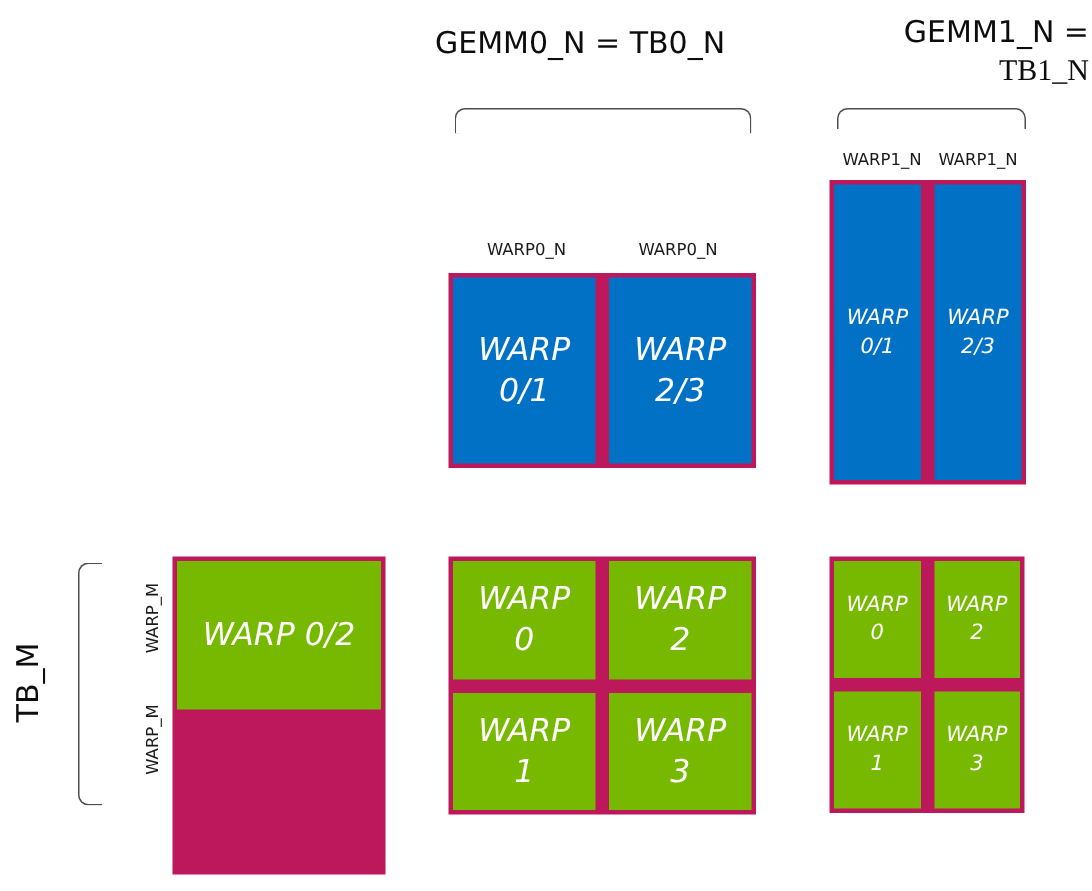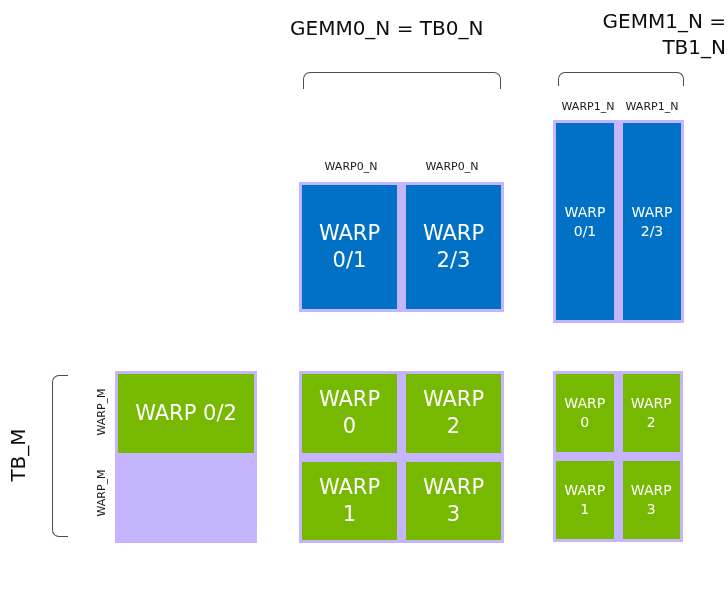--- a/index.html
+++ b/index.html
@@ -12,22 +12,23 @@
   html,body{margin:0;padding:0;background:#fff;}
   .canvas{
     position:relative;width:728px;height:594px;background:#ffffff;
     font-family:"DejaVu Sans","Liberation Sans",sans-serif;color:var(--ink);
     overflow:hidden;
   }
   .abs{position:absolute;}
   .heading{font-size:20px;color:#0d0d0d;white-space:nowrap;}
   .small-label{font-size:11px;color:#1a1a1a;text-align:center;white-space:nowrap;}
   .group{
-    position:absolute;background:#c4b5fd;display:grid;gap:9px;padding:3px;
+    position:absolute;background:#be185d;display:grid;gap:9px;padding:3px;
     box-sizing:border-box;
+    font-style:italic;
   }
   .cols2{grid-template-columns:1fr 1fr;}
   .rows2{grid-template-rows:1fr 1fr;}
   .cell{
     display:flex;flex-direction:column;align-items:center;justify-content:center;
     color:var(--box_text);text-align:center;
   }
   .cell.blue{background:var(--blue);}
   .cell.green{background:var(--green);}
   .t21{font-size:21px;line-height:1.28;}
@@ -53,21 +54,21 @@
 </style>
 </head>
 <body>
 
 <div class="canvas">
 
   <div class="abs heading" style="left:290px;top:16px;width:220px;">GEMM0_N = TB0_N</div>
 
   <div class="abs heading" style="left:566px;top:8px;width:160px;text-align:right;line-height:26px;">
     <div>GEMM1_N =</div>
-    <div style="padding-left:3px;">TB1_N</div>
+    <div style="padding-left:3px;font-family:Liberation Serif, serif;">TB1_N</div>
   </div>
 
   <div class="bracket-top" style="left:303px;top:72px;width:198px;height:17px;"></div>
   <div class="bracket-top" style="left:558px;top:72px;width:126px;height:14px;"></div>
 
   <div class="abs small-label" style="left:548px;top:100px;width:80px;">WARP1_N</div>
   <div class="abs small-label" style="left:612px;top:100px;width:80px;">WARP1_N</div>
 
   <div class="group cols2" style="left:553px;top:120px;width:131px;height:203px;">
     <div class="cell blue t14">
@@ -94,21 +95,21 @@
     </div>
   </div>
 
   <div class="abs rot heading" style="left:-27px;top:442px;width:90px;height:26px;">TB_M</div>
 
   <div class="bracket-left" style="left:52px;top:375px;width:16px;height:162px;"></div>
 
   <div class="abs rot small-label" style="left:61px;top:405px;width:80px;height:14px;">WARP_M</div>
   <div class="abs rot small-label" style="left:61px;top:486px;width:80px;height:14px;">WARP_M</div>
 
-  <div class="group rows2" style="left:115px;top:371px;width:142px;height:172px;">
+  <div class="group rows2" style="left:115px;top:371px;width:142px;height:212px;">
     <div class="cell green t21">
       <span>WARP 0/2</span>
     </div>
   </div>
 
   <div class="group cols2 rows2" style="left:299px;top:371px;width:205px;height:172px;">
     <div class="cell green t21">
       <span>WARP</span>
       <span>0</span>
     </div>

